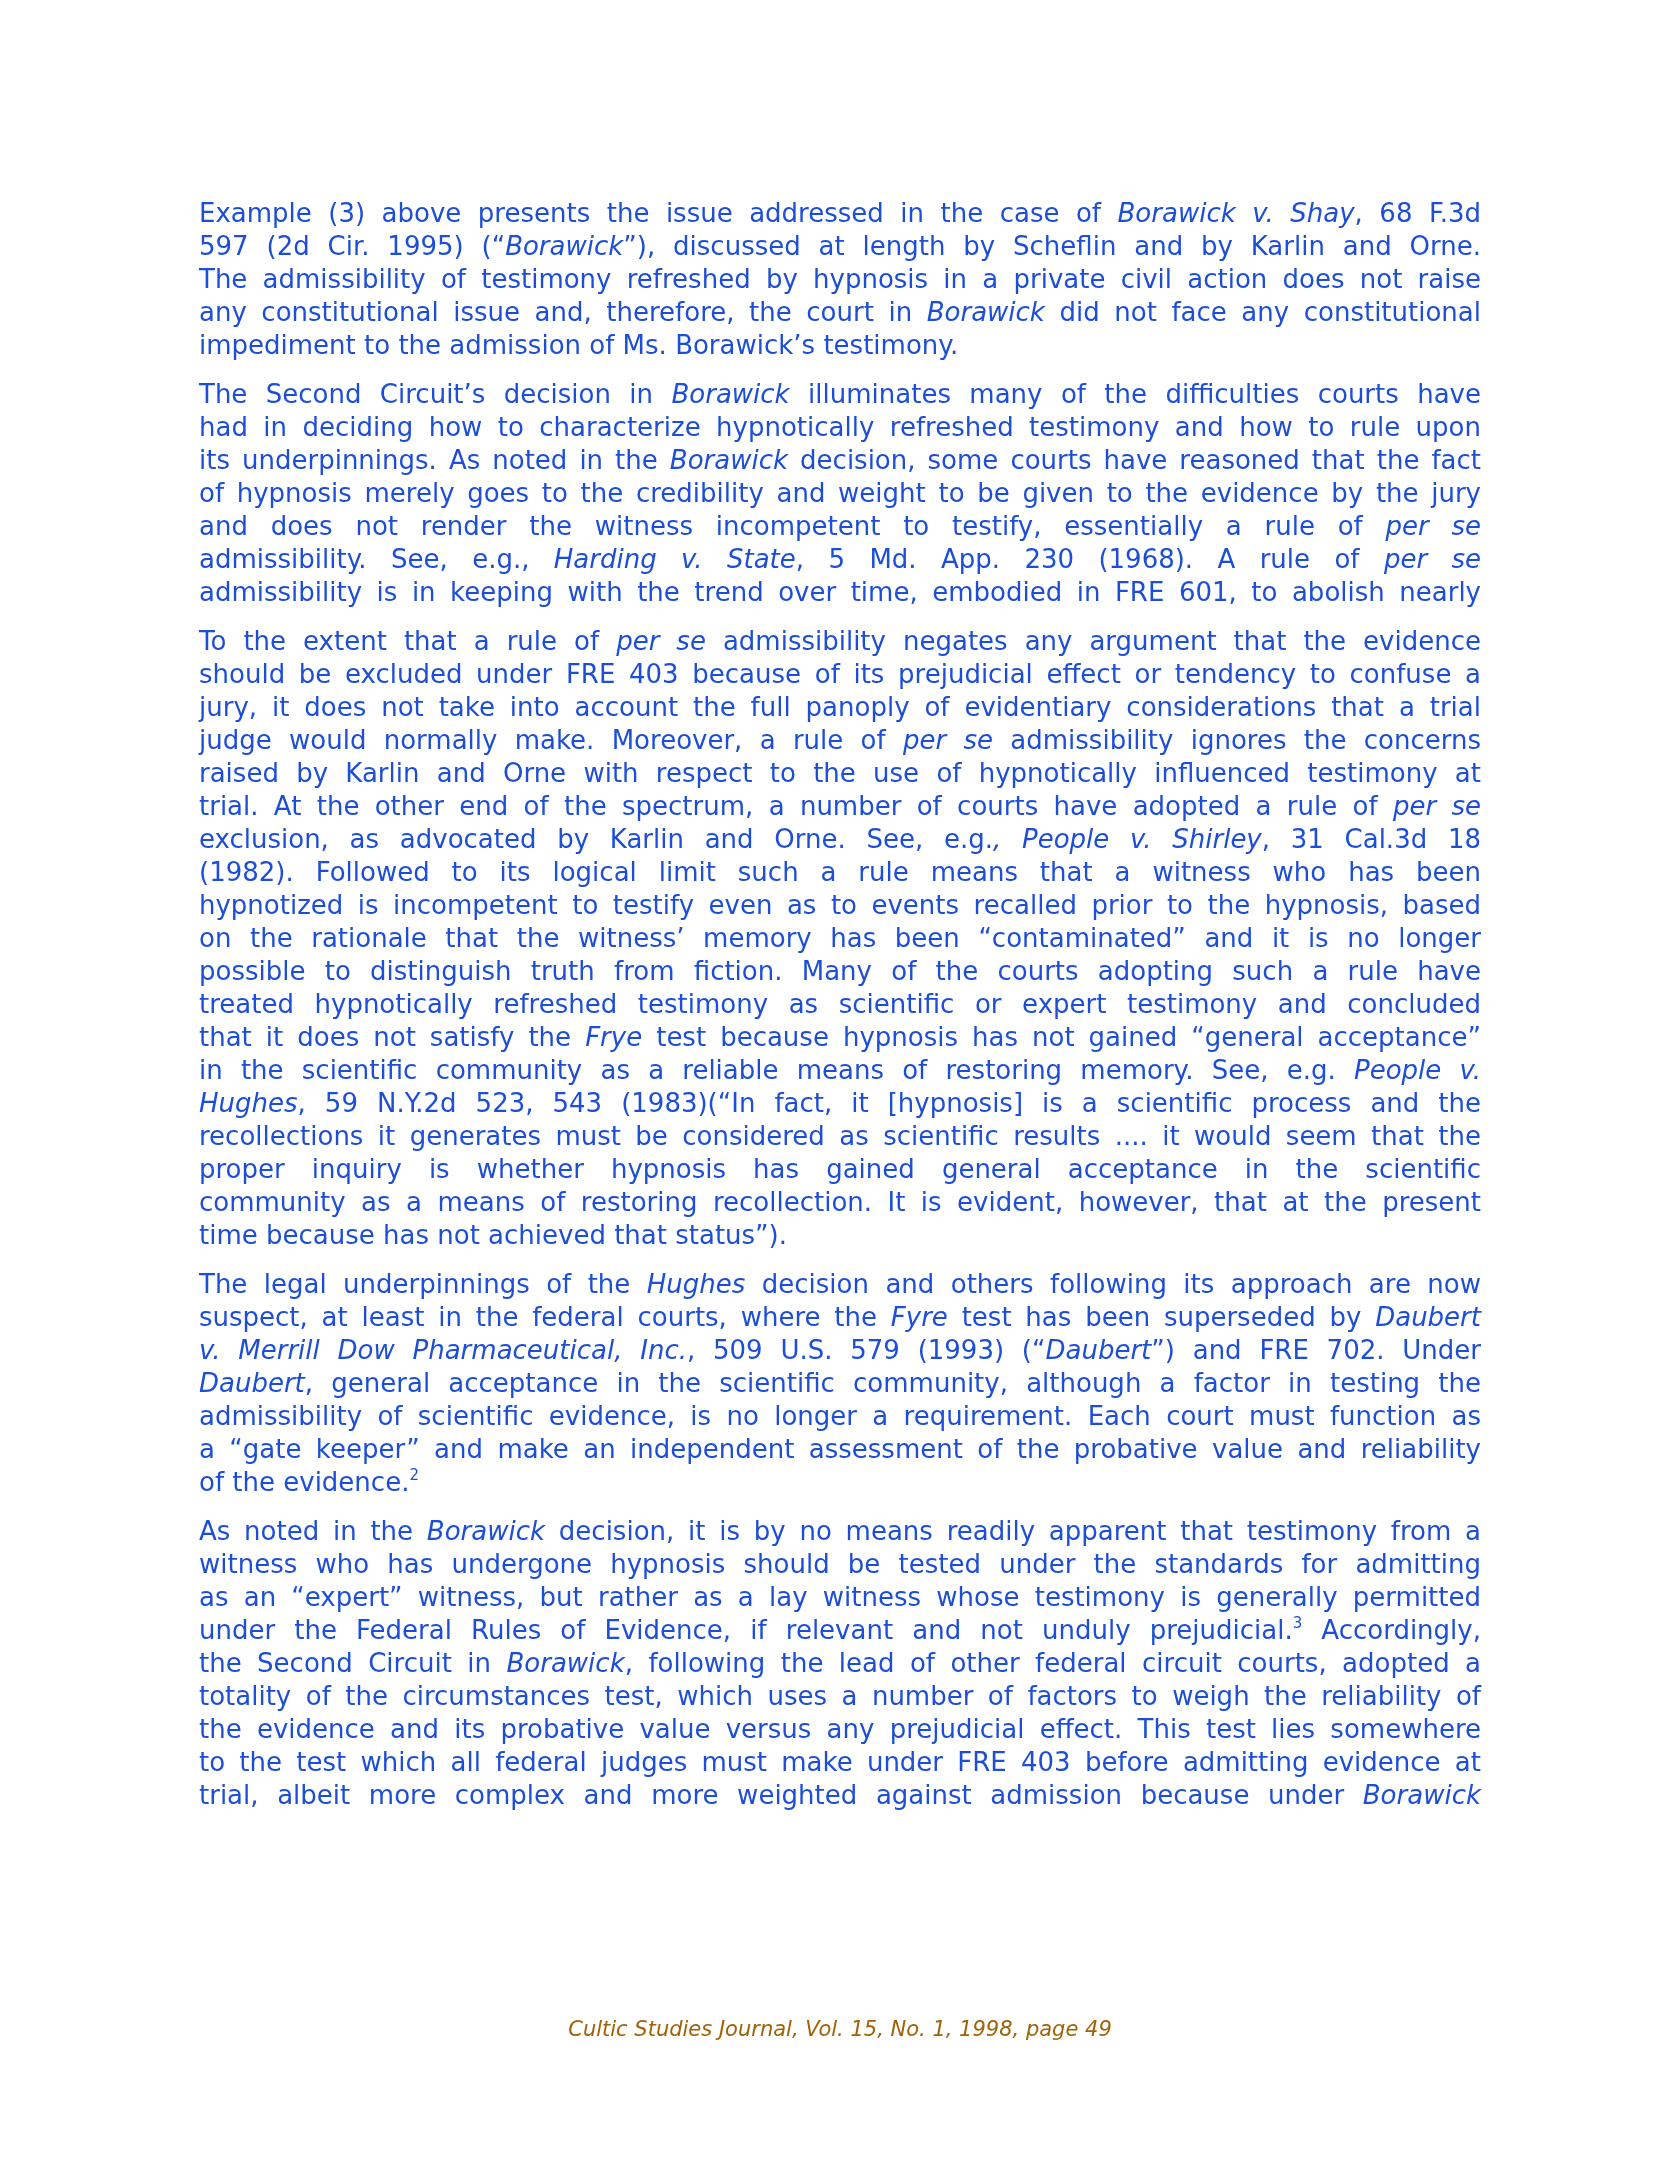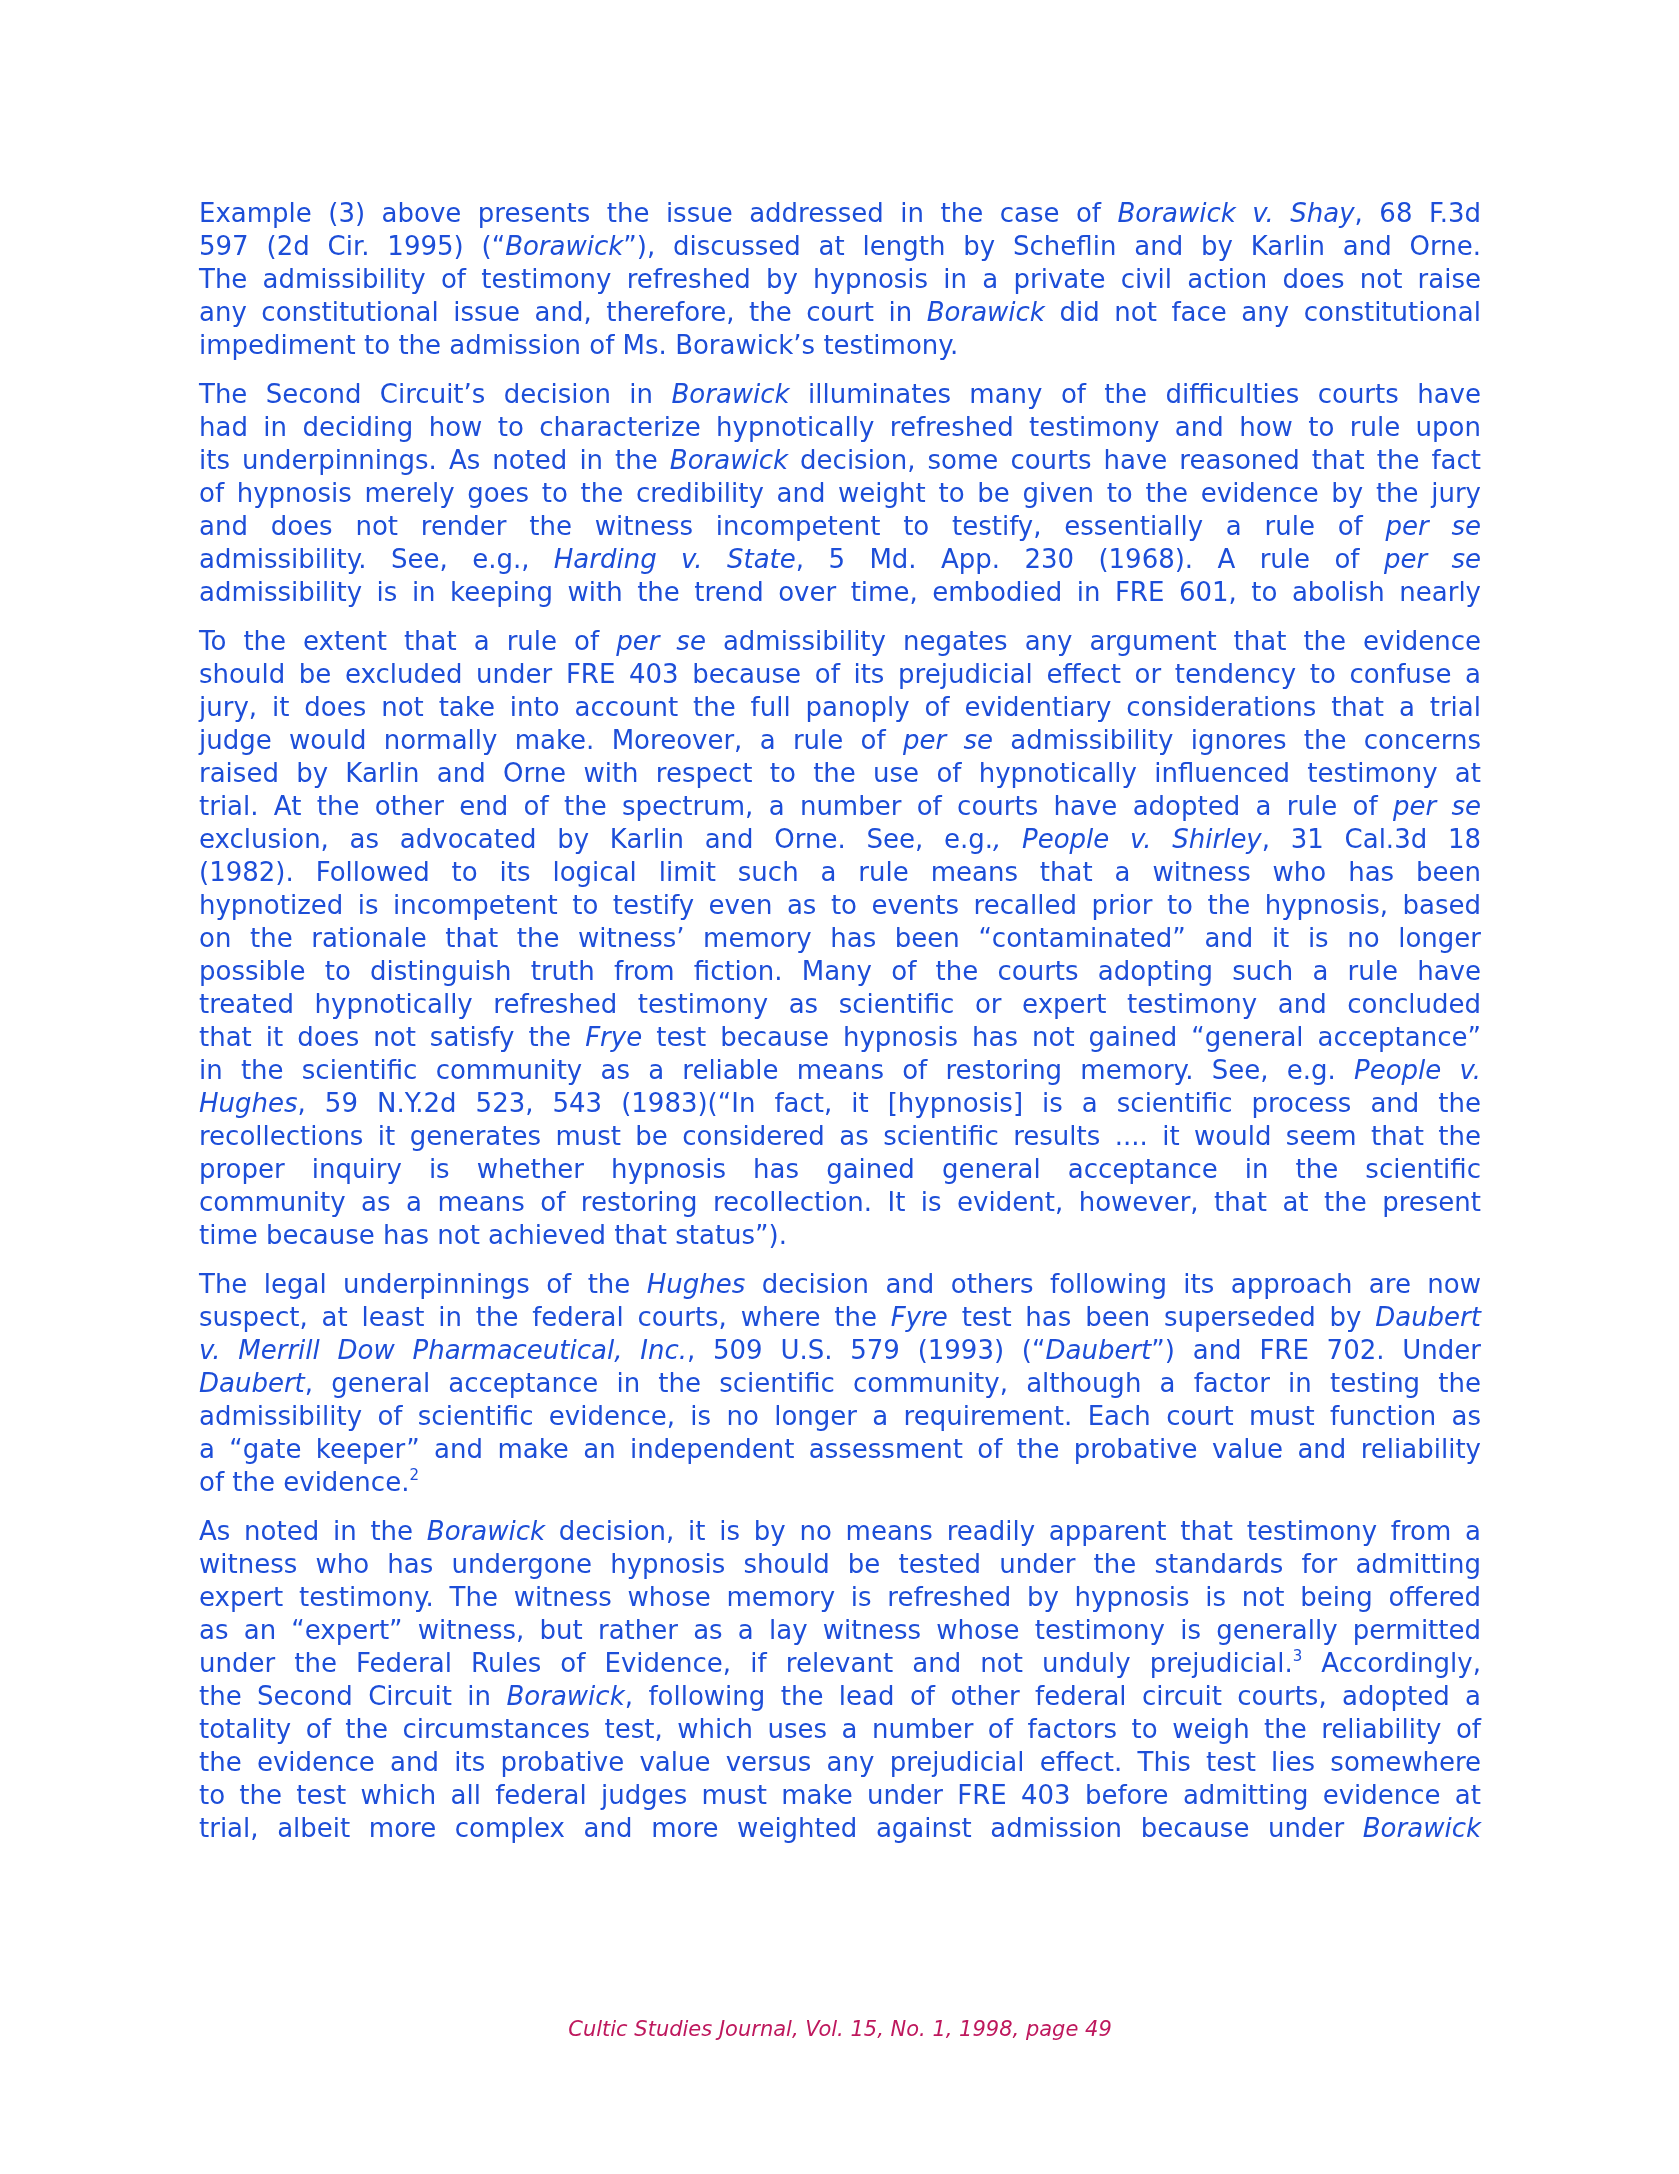--- a/index.html
+++ b/index.html
@@ -14,21 +14,21 @@
   .para { margin: 0 0 16px 0; }
   .line {
     display: block; white-space: nowrap; text-align: justify; text-align-last: justify;
     height: 33px; overflow: visible;
   }
   .line.last { text-align: right; text-align-last: left; }
   i { font-style: italic; }
   sup { font-size: 15px; vertical-align: 11.3px; line-height: 0; }
   .footer {
     position: absolute; left: 0; width: 1680px; top: 2015px; text-align: center;
-    font-family: "DejaVu Sans", sans-serif; font-style: italic; font-size: 21px; line-height: 28px; color: #be185d;
+    font-family: "DejaVu Sans", sans-serif; font-style: italic; font-size: 21px; line-height: 28px; color: #a16207;
     padding-left: 0px;
   }
 </style>
 </head>
 <body>
 
 <div class="page">
   <div class="body-text" id="body-text">
       <div class="para">
         <div class="line"><span>Example (3) above presents the issue addressed in the case of </span><i>Borawick v. Shay</i><span>, 68 F.3d</span></div>
@@ -72,21 +72,20 @@
         <div class="line"><span>suspect, at least in the federal courts, where the </span><i>Fyre</i><span> test has been superseded by </span><i>Daubert</i></div>
         <div class="line"><i>v. Merrill Dow Pharmaceutical, Inc.</i><span>, 509 U.S. 579 (1993) (“</span><i>Daubert</i><span>”) and FRE 702. Under</span></div>
         <div class="line"><i>Daubert</i><span>, general acceptance in the scientific community, although a factor in testing the</span></div>
         <div class="line"><span>admissibility of scientific evidence, is no longer a requirement. Each court must function as</span></div>
         <div class="line"><span>a “gate keeper” and make an independent assessment of the probative value and reliability</span></div>
         <div class="line last"><span>of the evidence.</span><sup>2</sup></div>
       </div>
       <div class="para">
         <div class="line"><span>As noted in the </span><i>Borawick</i><span> decision, it is by no means readily apparent that testimony from a</span></div>
         <div class="line"><span>witness who has undergone hypnosis should be tested under the standards for admitting</span></div>
-        <div class="line"><span>expert testimony. The witness whose memory is refreshed by hypnosis is not being offered</span></div>
         <div class="line"><span>as an “expert” witness, but rather as a lay witness whose testimony is generally permitted</span></div>
         <div class="line"><span>under the Federal Rules of Evidence, if relevant and not unduly prejudicial.</span><sup>3</sup><span>  Accordingly,</span></div>
         <div class="line"><span>the Second Circuit in </span><i>Borawick</i><span>, following the lead of other federal circuit courts, adopted a</span></div>
         <div class="line"><span>totality of the circumstances test, which uses a number of factors to weigh the reliability of</span></div>
         <div class="line"><span>the evidence and its probative value versus any prejudicial effect. This test lies somewhere</span></div>
         <div class="line"><span>to the test which all federal judges must make under FRE 403 before admitting evidence at</span></div>
         <div class="line"><span>trial, albeit more complex and more weighted against admission because under </span><i>Borawick</i></div>
       </div>
     </div>
   <div class="footer">Cultic Studies Journal, Vol. 15, No. 1, 1998, page 49</div>

